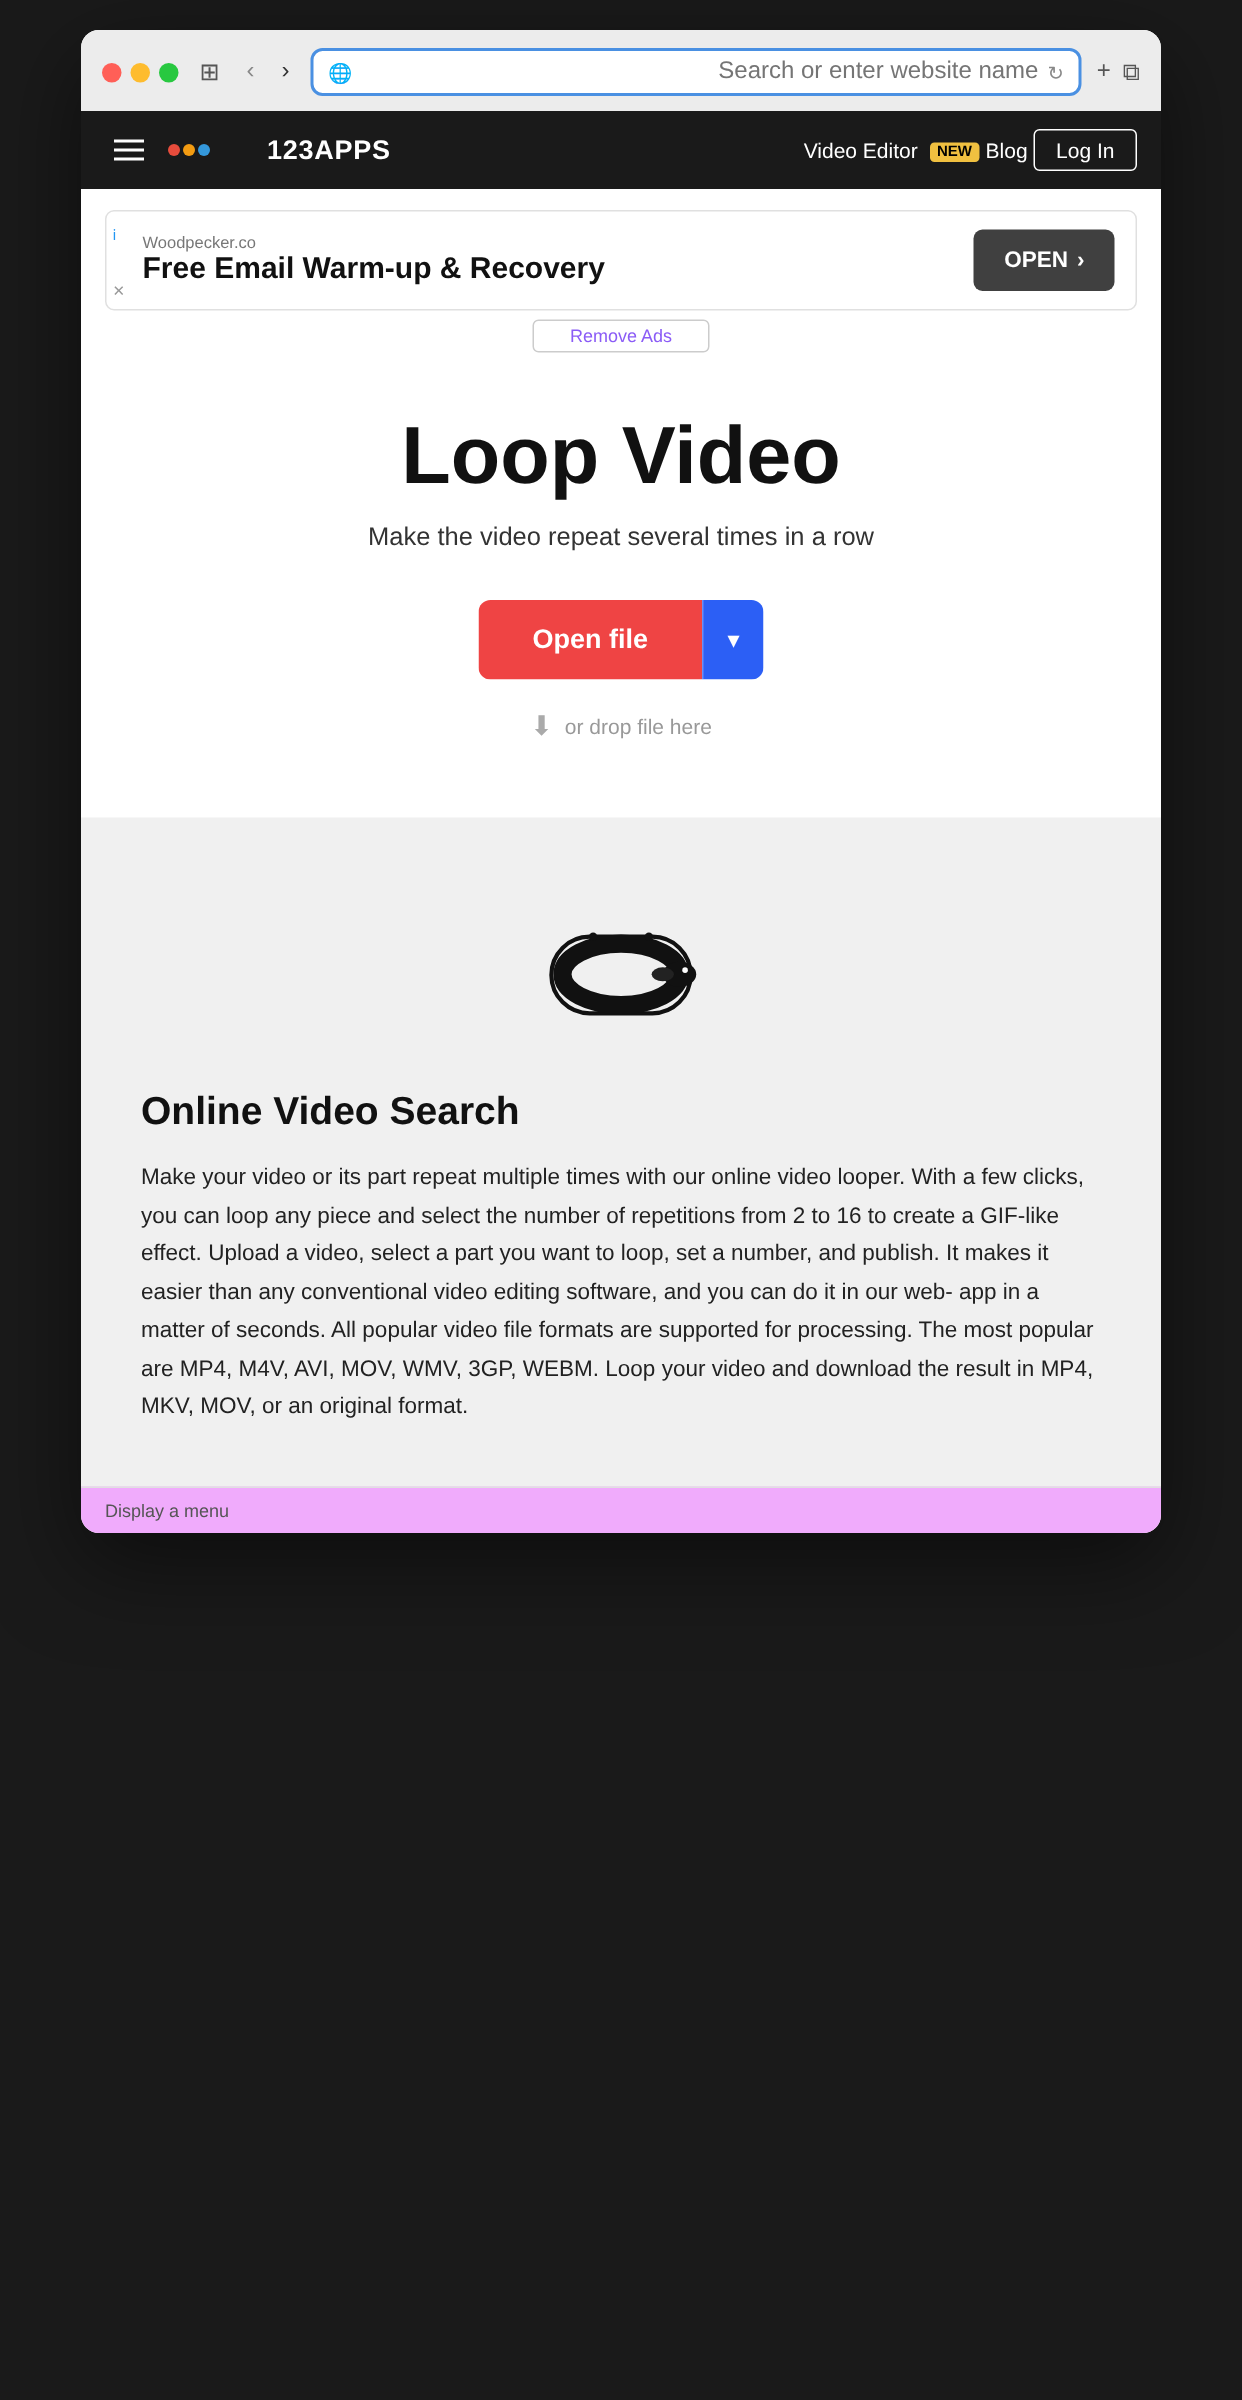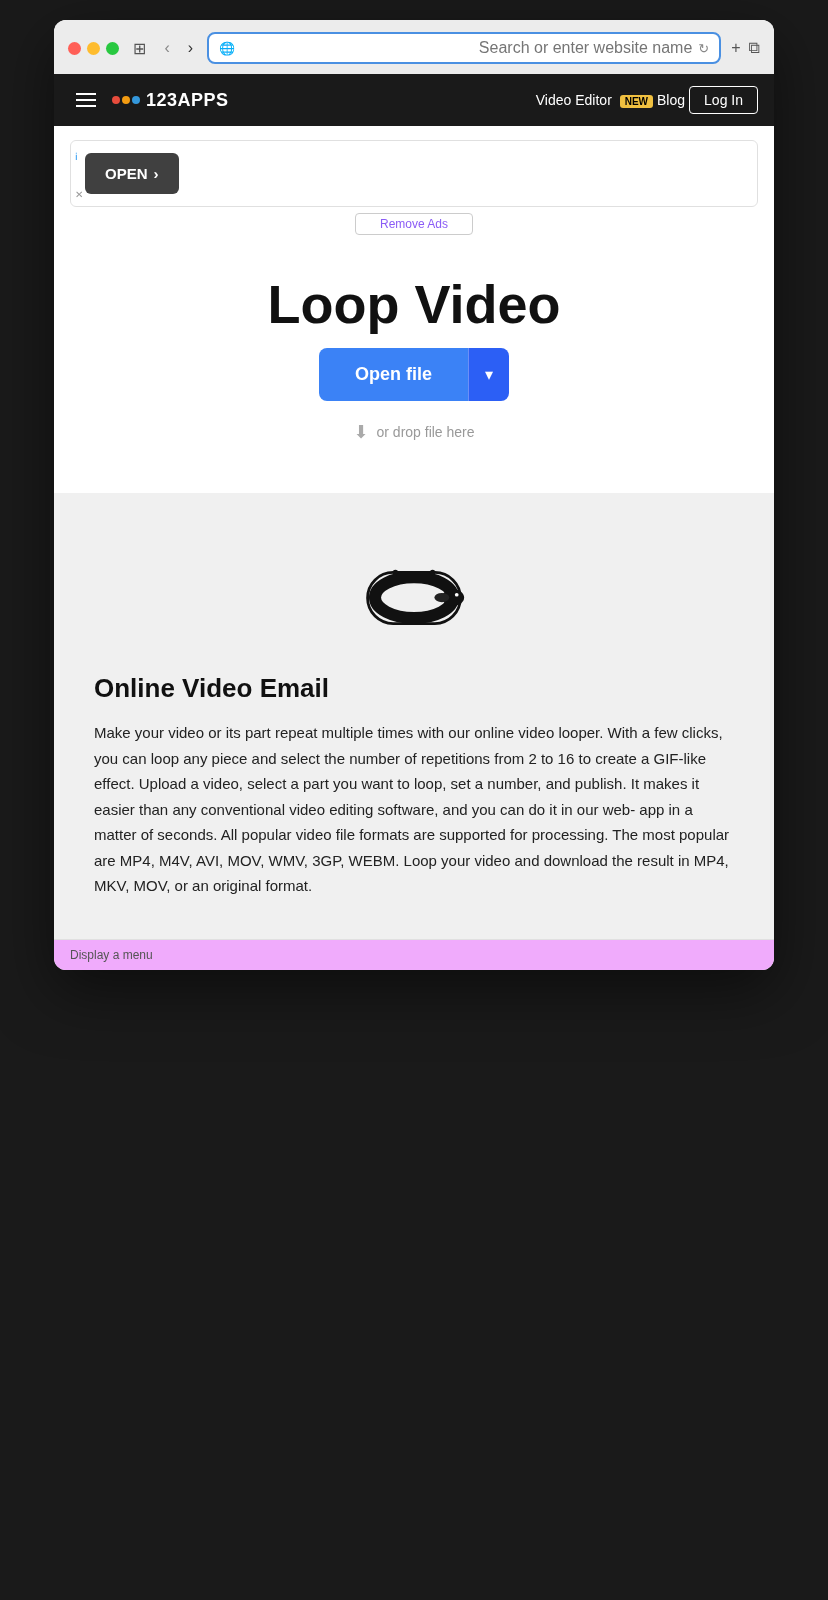--- a/index.html
+++ b/index.html
@@ -135,20 +135,21 @@
       border-radius: 50%;
     }
     .dot-red { background: #e74c3c; }
     .dot-yellow { background: #f39c12; }
     .dot-blue { background: #3498db; }
     .logo-text {
       color: #fff;
       font-size: 18px;
       font-weight: 700;
       letter-spacing: 0.5px;
+      margin-left: 32px;
     }
     .nav-links {
       margin-left: auto;
       display: flex;
       align-items: center;
       gap: 4px;
     }
     .nav-link {
       color: #fff;
       text-decoration: none;
@@ -265,21 +266,21 @@
       color: #333;
       margin-bottom: 32px;
     }
     .open-file-container {
       display: inline-flex;
       border-radius: 8px;
       overflow: hidden;
       margin-bottom: 20px;
     }
     .open-file-btn {
-      background: #3b82f6;
+      background: #ef4444;
       color: #fff;
       border: none;
       padding: 16px 36px;
       font-size: 18px;
       font-weight: 600;
       cursor: pointer;
     }
     .open-file-dropdown {
       background: #2c5ff5;
       color: #fff;
@@ -384,31 +385,36 @@
       <a class="nav-link" href="#">Blog</a>
       <button class="login-btn">Log In</button>
     </div>
   </nav>
 
   <div class="main-content">
 
     <div class="ad-banner">
       <span class="ad-info-icon">ℹ</span>
       <span class="ad-close-icon">✕</span>
+      <div class="ad-text-block">
+        <div class="ad-source">Woodpecker.co</div>
+        <div class="ad-title">Free Email Warm-up &amp; Recovery</div>
+      </div>
       <button class="ad-open-btn">
         <span>OPEN</span>
         <span>›</span>
       </button>
     </div>
     <div class="remove-ads-container">
       <button class="remove-ads-btn">Remove Ads</button>
     </div>
 
     <div class="hero-section">
       <h1 class="hero-title">Loop Video</h1>
+      <p class="hero-subtitle">Make the video repeat several times in a row</p>
       <div class="open-file-container">
         <button class="open-file-btn">Open file</button>
         <button class="open-file-dropdown">
           <span>▾</span>
         </button>
       </div>
       <div class="drop-zone">
         <span class="drop-icon">⬇</span>
         <span>or drop file here</span>
       </div>
@@ -429,21 +435,21 @@
 
             <circle cx="116" cy="44" r="2" fill="#fff"></circle>
 
             <ellipse cx="100" cy="47" rx="8" ry="5" fill="#222"></ellipse>
 
             <circle cx="50" cy="20" r="3" fill="#111"></circle>
             <circle cx="90" cy="20" r="3" fill="#111"></circle>
           </g>
         </svg>
       </div>
-      <h2 class="feature-title">Online Video Email</h2>
+      <h2 class="feature-title">Online Video Search</h2>
       <p class="feature-description">Make your video or its part repeat multiple times with our online video looper. With a few clicks, you can loop any piece and select the number of repetitions from 2 to 16 to create a GIF-like effect. Upload a video, select a part you want to loop, set a number, and publish. It makes it easier than any conventional video editing software, and you can do it in our web- app in a matter of seconds. All popular video file formats are supported for processing. The most popular are MP4, M4V, AVI, MOV, WMV, 3GP, WEBM. Loop your video and download the result in MP4, MKV, MOV, or an original format.</p>
     </div>
 
   </div>
 
   <div class="status-bar">
     <span>Display a menu</span>
   </div>
 
 </div>

